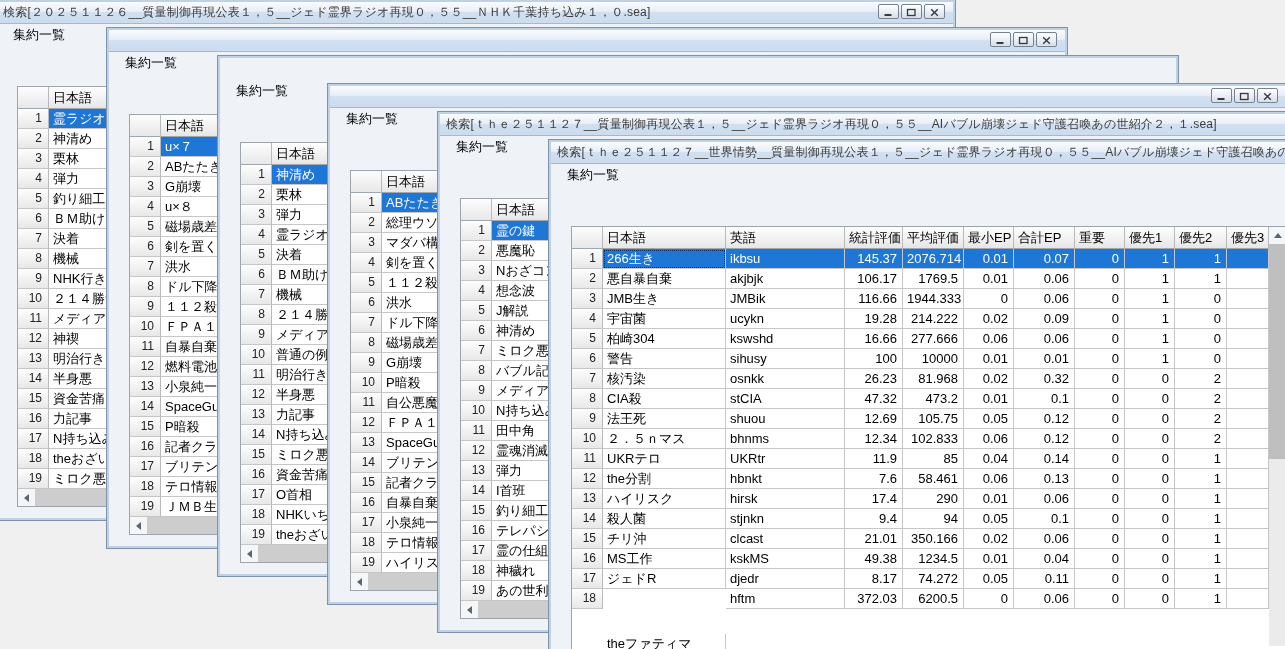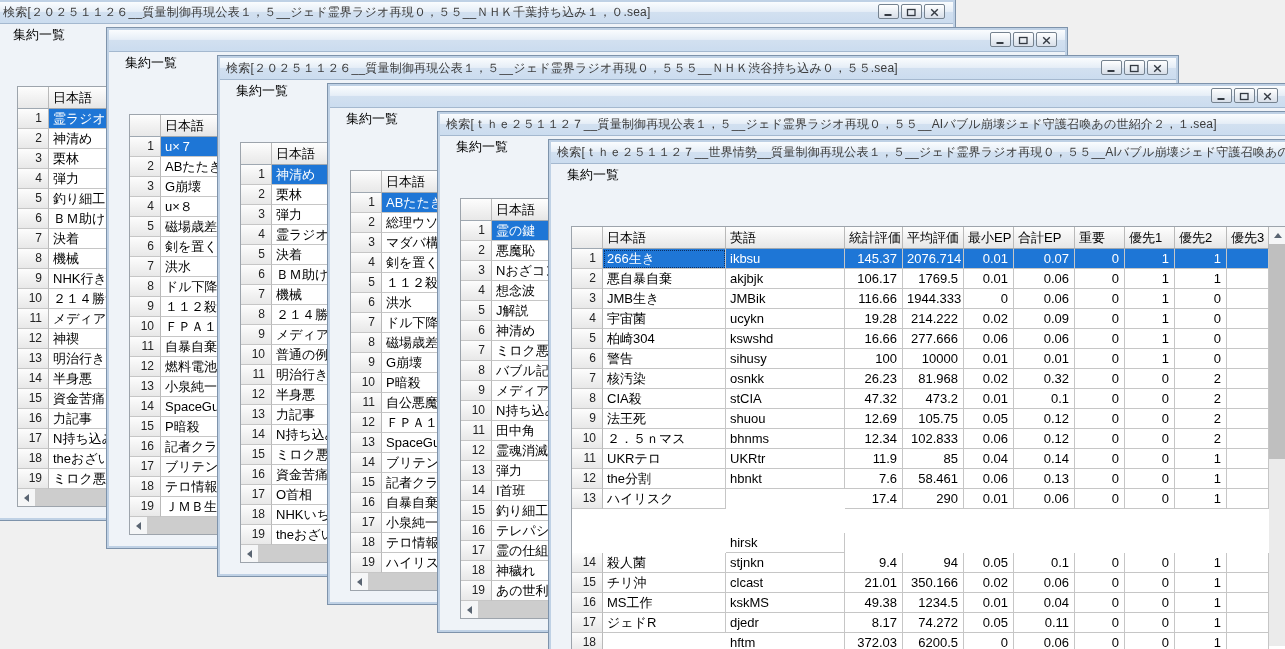--- a/index.html
+++ b/index.html
@@ -260,40 +260,20 @@
             </div>
           </div>
           <div class="hscroll" style="width: 154px;">
             <div class="sbtn left"></div>
             <div class="hthumb"></div>
           </div>
         </div>
       </div>
     </div>
     <div class="window" style="left: 218px; top: 56px; width: 960px; height: 520px; z-index: 3;">
-      <div class="titlebar">
-        <span class="title-text">検索[２０２５１１２６__質量制御再現公表１，５__ジェド霊界ラジオ再現０，５５５__ＮＨＫ渋谷持ち込み０，５５.sea]</span>
-        <div class="win-buttons">
-          <div class="win-btn">
-            <span class="win-icon"><svg width="11" height="9" viewBox="0 0 11 9">
-                <rect x="1.5" y="6" width="7" height="2" fill="#343a42"></rect>
-              </svg></span>
-          </div>
-          <div class="win-btn">
-            <span class="win-icon"><svg width="11" height="9" viewBox="0 0 11 9">
-                <rect x="1.5" y="1.5" width="7.5" height="6" fill="none" stroke="#343a42" stroke-width="1.3"></rect>
-              </svg></span>
-          </div>
-          <div class="win-btn">
-            <span class="win-icon"><svg width="11" height="9" viewBox="0 0 11 9">
-                <path d="M2.2 1.2 L8.8 7.8 M8.8 1.2 L2.2 7.8" stroke="#343a42" stroke-width="1.4" fill="none"></path>
-              </svg></span>
-          </div>
-        </div>
-      </div>
       <div class="client">
         <div class="agg-label">集約一覧</div>
         <div class="grid" style="width: 154px;">
           <div class="grow ghead">
             <div class="gc corner" style="width: 31px;"></div>
             <div class="gc hcell" style="width: 123px;">日本語</div>
           </div>
           <div class="rows">
             <div class="grow drow sel">
               <div class="gc rnum" style="width: 31px;">1</div>
@@ -760,21 +740,21 @@
               <div class="gc dcell num" style="width: 50px;">0.06</div>
               <div class="gc dcell num" style="width: 61px;">0.13</div>
               <div class="gc dcell num" style="width: 50px;">0</div>
               <div class="gc dcell num" style="width: 50px;">0</div>
               <div class="gc dcell num" style="width: 52px;">1</div>
               <div class="gc dcell num" style="width: 42px;"></div>
             </div>
             <div class="grow drow">
               <div class="gc rnum" style="width: 31px;">13</div>
               <div class="gc dcell" style="width: 123px;">ハイリスク</div>
-              <div class="gc dcell" style="width: 119px; margin-top: 44px;">hirsk</div>
+              <div class="gc dcell" style="width: 119px;">hirsk</div>
               <div class="gc dcell num" style="width: 58px;">17.4</div>
               <div class="gc dcell num" style="width: 61px;">290</div>
               <div class="gc dcell num" style="width: 50px;">0.01</div>
               <div class="gc dcell num" style="width: 61px;">0.06</div>
               <div class="gc dcell num" style="width: 50px;">0</div>
               <div class="gc dcell num" style="width: 50px;">0</div>
               <div class="gc dcell num" style="width: 52px;">1</div>
               <div class="gc dcell num" style="width: 42px;"></div>
             </div>
             <div class="grow drow">

